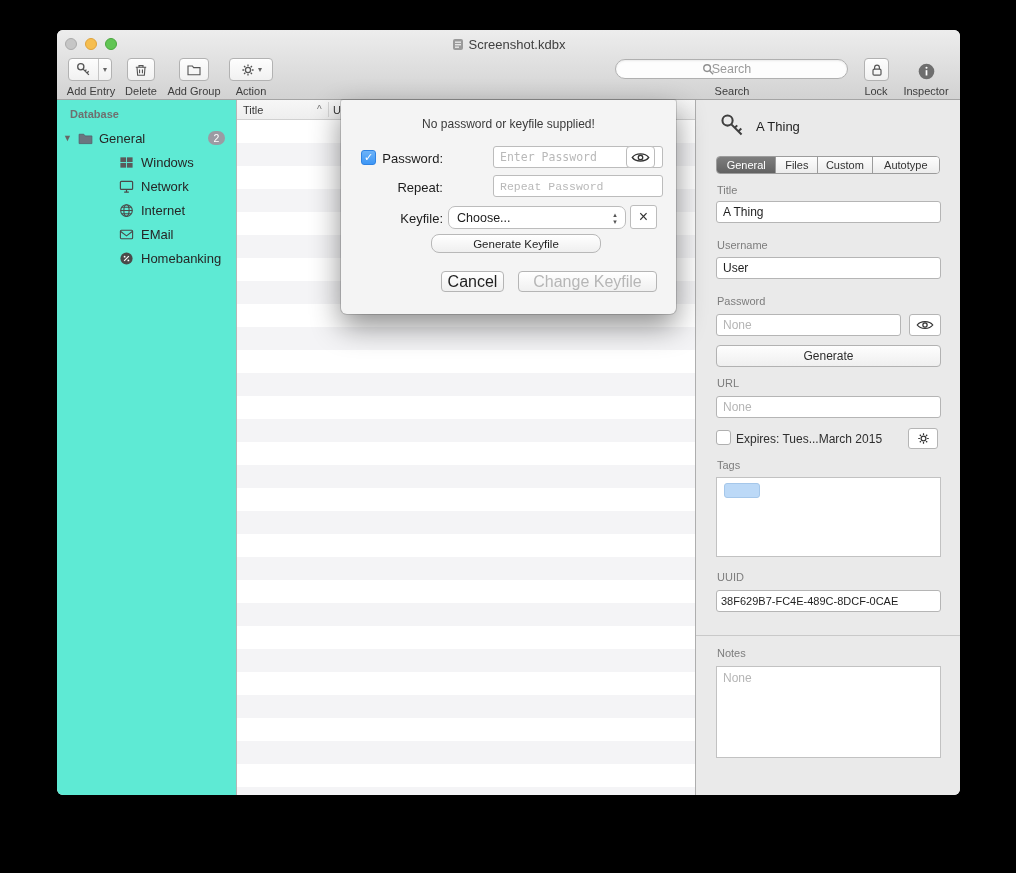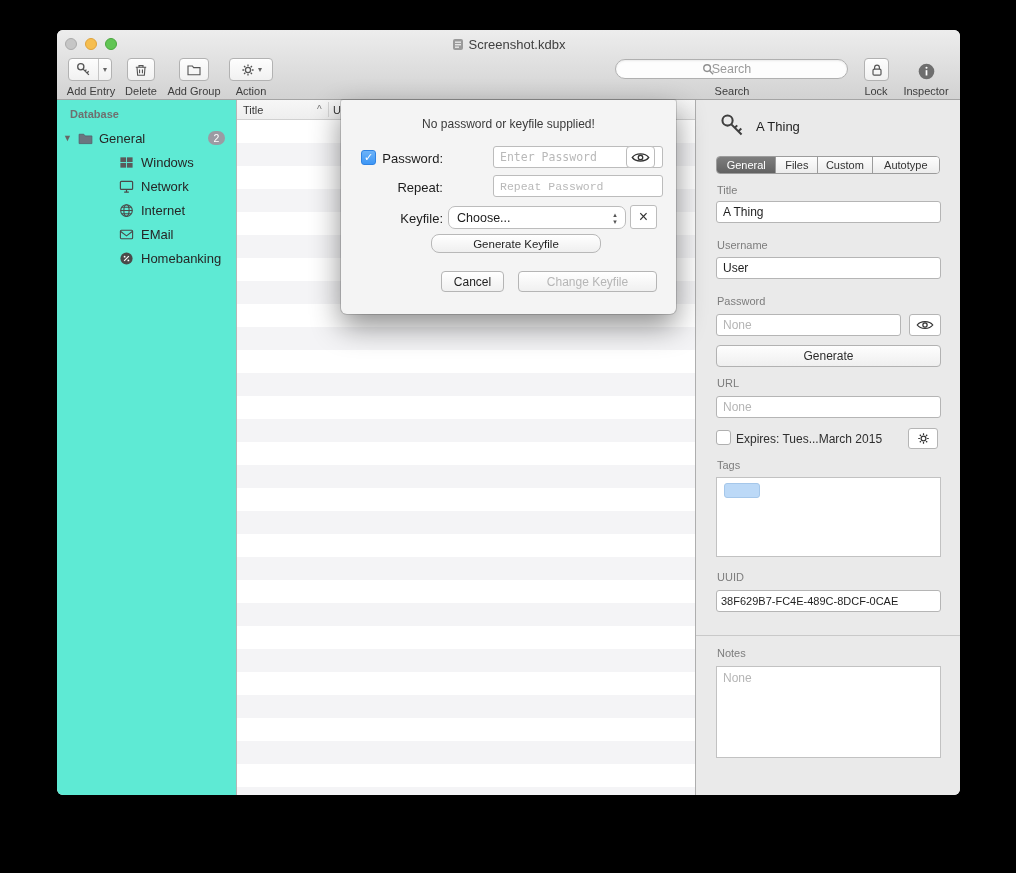--- a/index.html
+++ b/index.html
@@ -109,21 +109,21 @@
            padding-left:8px; }
   .stepper { position:absolute; right:3px; top:2px; width:14px; height:17px; display:flex; flex-direction:column;
              align-items:center; justify-content:center; color:#555; font-size:7px; line-height:7px; }
   .clear-btn { position:absolute; left:289px; top:105px; width:27px; height:24px; border:1px solid #bcbcbc;
                border-radius:3px; background:#fff; display:flex; align-items:center; justify-content:center;
                font-size:16px; color:#333; }
   .genkey-btn { position:absolute; left:90px; top:134px; width:170px; height:19px; border:1px solid #b8b8b8;
                 border-radius:8px; background:linear-gradient(#fff,#efefef); font-size:11.5px; color:#1f1f1f;
                 display:flex; align-items:center; justify-content:center; }
   .sheet-btn { position:absolute; top:171px; height:21px; border:1px solid #b5b5b5; border-radius:4px;
-               background:linear-gradient(#fff,#f0f0f0); font-size:12px; color:#1f1f1f;
+               background:linear-gradient(#fff,#f0f0f0); font-size:16px; color:#1f1f1f;
                display:flex; align-items:center; justify-content:center; }
   .cancel { left:100px; width:63px; }
   .changepw { left:177px; width:139px; color:#b6b6b6; }
   svg { display:block; }
 </style>
 </head>
 <body>
 
 <div class="screen">
   <div class="window">

